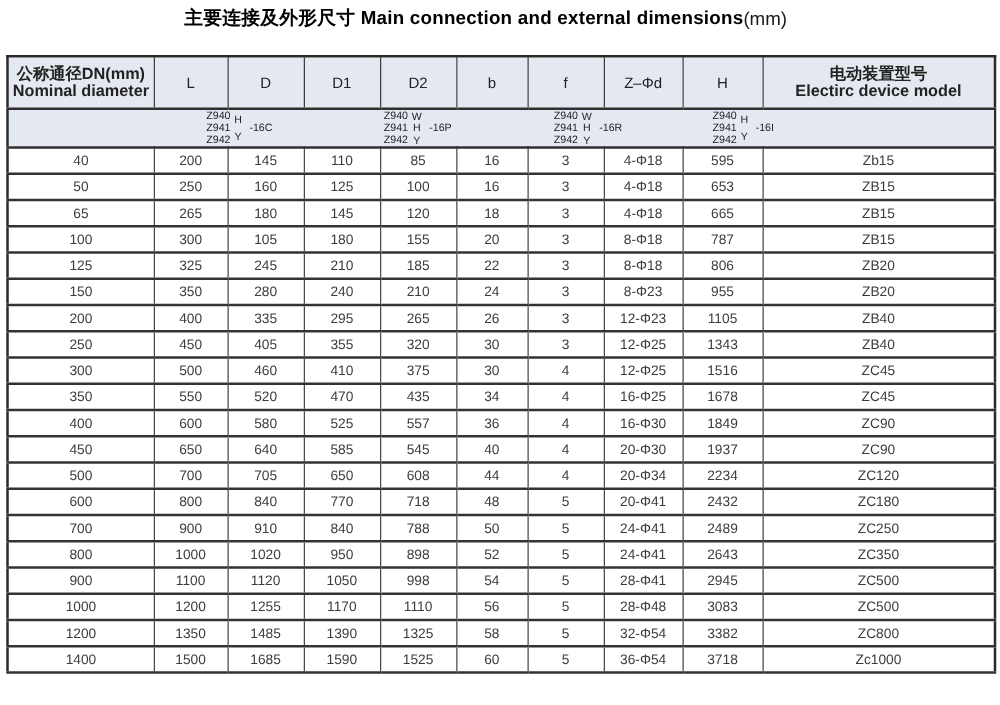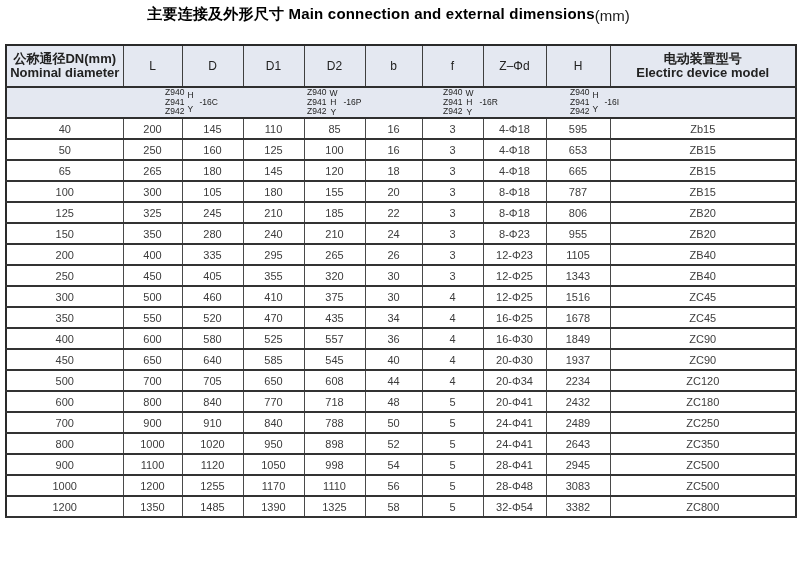--- a/index.html
+++ b/index.html
@@ -382,16 +382,28 @@
           <td>1350</td>
           <td>1485</td>
           <td>1390</td>
           <td>1325</td>
           <td>58</td>
           <td>5</td>
           <td>32-Φ54</td>
           <td>3382</td>
           <td>ZC800</td>
         </tr>
+        <tr>
+          <td>1400</td>
+          <td>1500</td>
+          <td>1685</td>
+          <td>1590</td>
+          <td>1525</td>
+          <td>60</td>
+          <td>5</td>
+          <td>36-Φ54</td>
+          <td>3718</td>
+          <td>Zc1000</td>
+        </tr>
       </tbody>
   </table>
 
 </div>
 
 </body></html>

